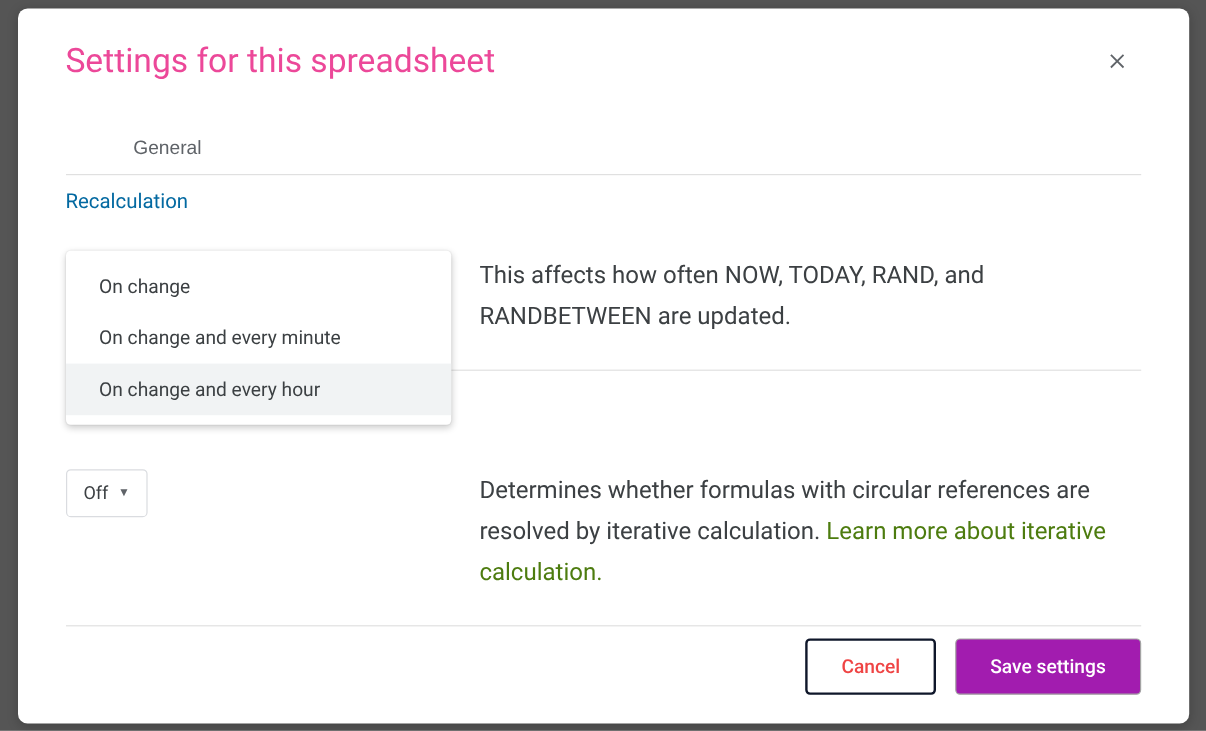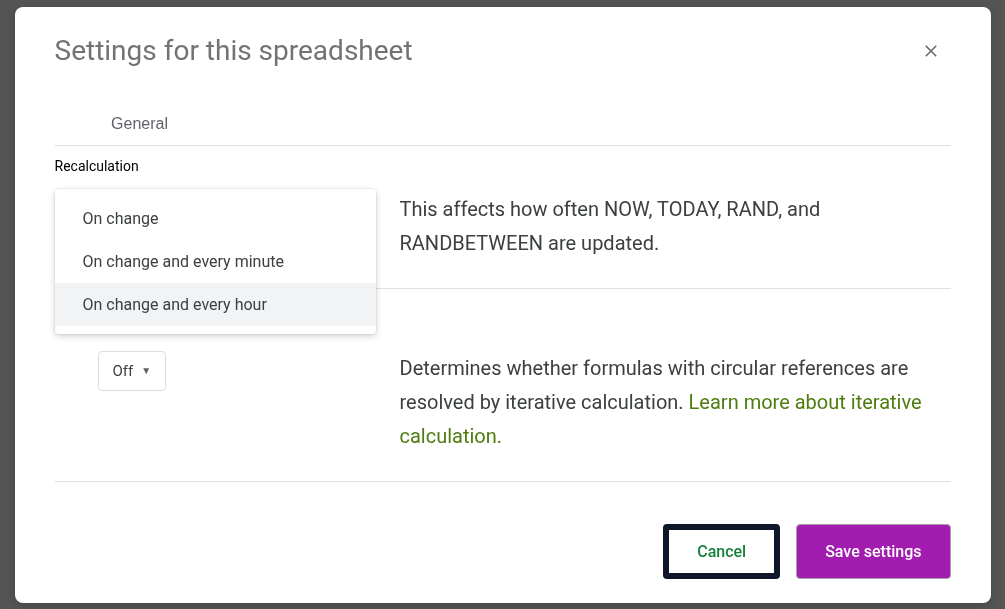--- a/index.html
+++ b/index.html
@@ -28,21 +28,21 @@
     }
     .dialog-header {
       display: flex;
       justify-content: space-between;
       align-items: center;
       margin-bottom: 32px;
     }
     .dialog-title {
       font-size: 28px;
       font-weight: 400;
-      color: #737373;
+      color: #ec4899;
     }
     .close-btn {
       width: 40px;
       height: 40px;
       display: flex;
       align-items: center;
       justify-content: center;
       cursor: pointer;
       border: none;
       background: transparent;
@@ -73,33 +73,32 @@
       color: #202124;
       border-bottom: 3px solid #188038;
       margin-bottom: -1px;
     }
     .section {
       border-bottom: 1px solid #e0e0e0;
       padding-bottom: 28px;
       margin-bottom: 28px;
     }
     .section-label {
-      font-size: 14px;
-      color: #000000;
-      margin-bottom: 18px;
+      font-size: 17px;
+      color: #0369a1;
+      margin-bottom: 34px;
     }
     .section-body {
       display: flex;
       gap: 24px;
     }
     .control-col {
       width: 321px;
       flex-shrink: 0;
       position: relative;
-      padding-left: 43px;
     }
     .desc-col {
       flex: 1;
       font-size: 20px;
       color: #3c4043;
       line-height: 1.7;
     }
     .select-btn {
       border: 1px solid #dadce0;
       border-radius: 4px;
@@ -152,22 +151,22 @@
     .btn {
       padding: 12px 28px;
       border-radius: 4px;
       font-size: 16px;
       font-weight: 500;
       cursor: pointer;
       font-family: inherit;
     }
     .btn-cancel {
       background: #fff;
-      border: 6px solid #0f172a;
-      color: #15803d;
+      border: 2px solid #0f172a;
+      color: #ef4444;
     }
     .btn-save {
       background: #a21caf;
       border: 1px solid #a3a3a3;
       color: #fff;
     }
   </style>
 </head>
 <body>
 

